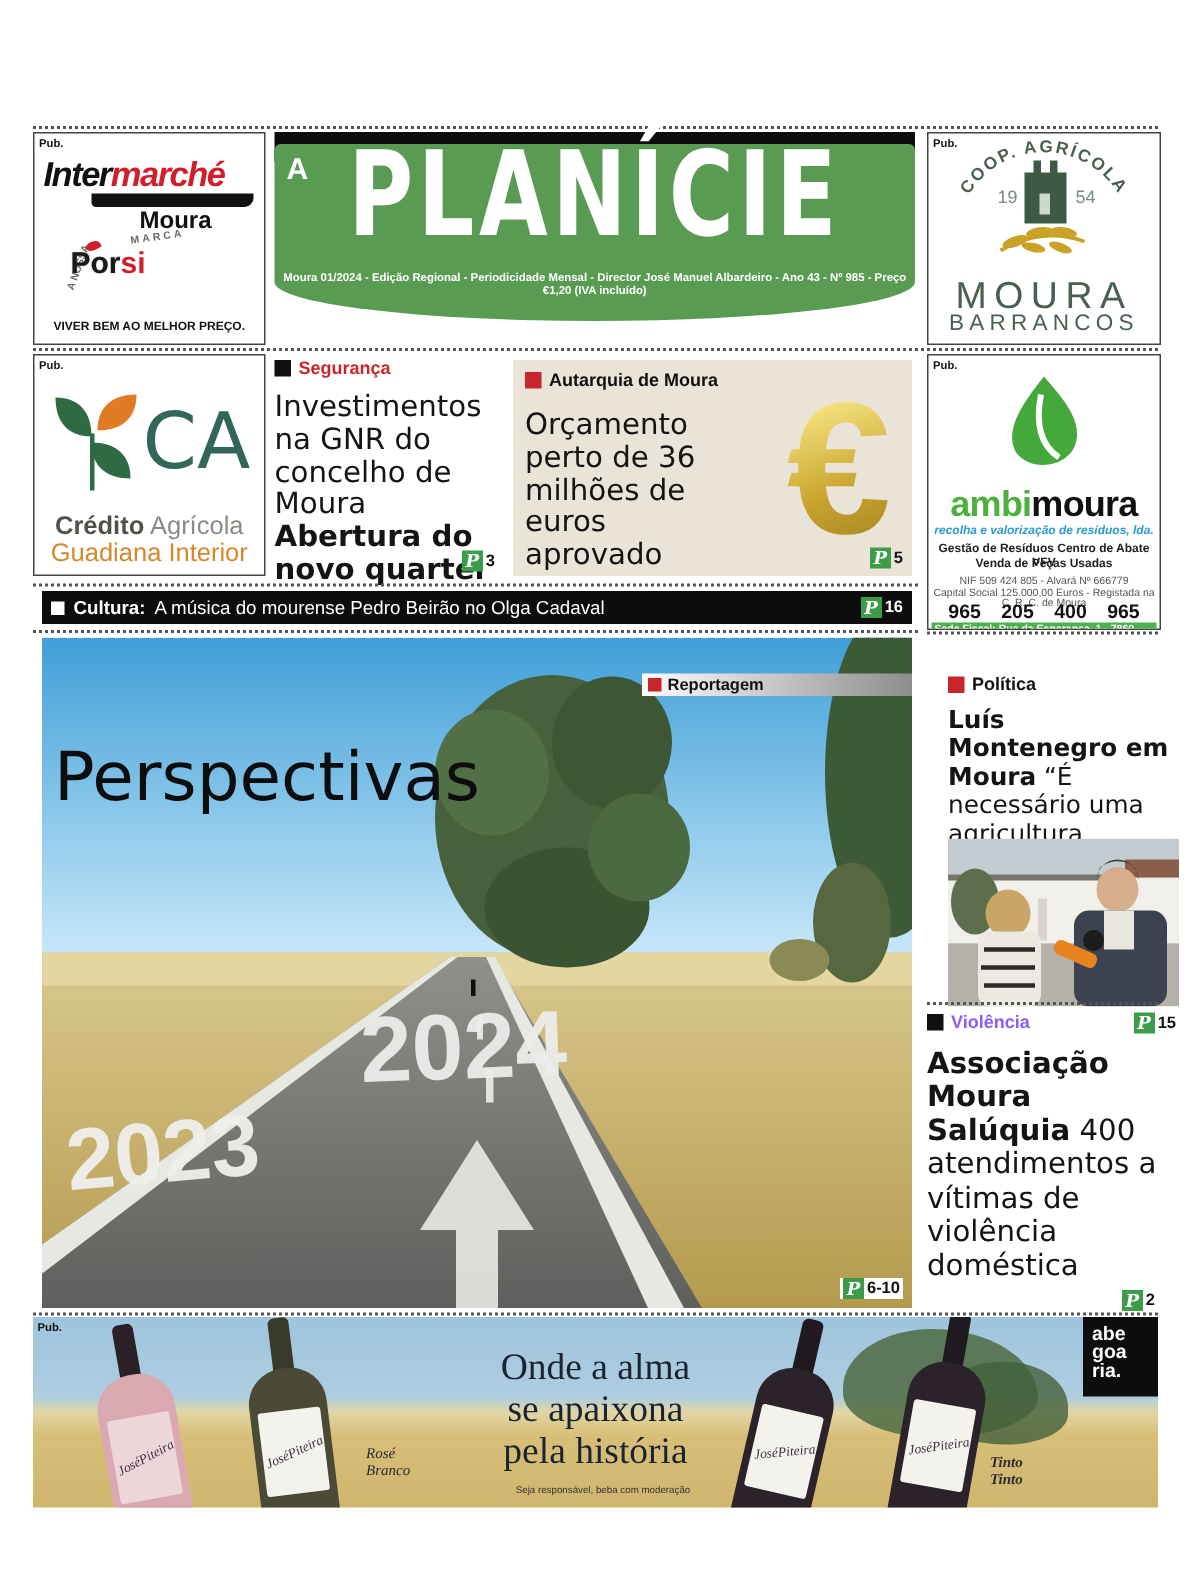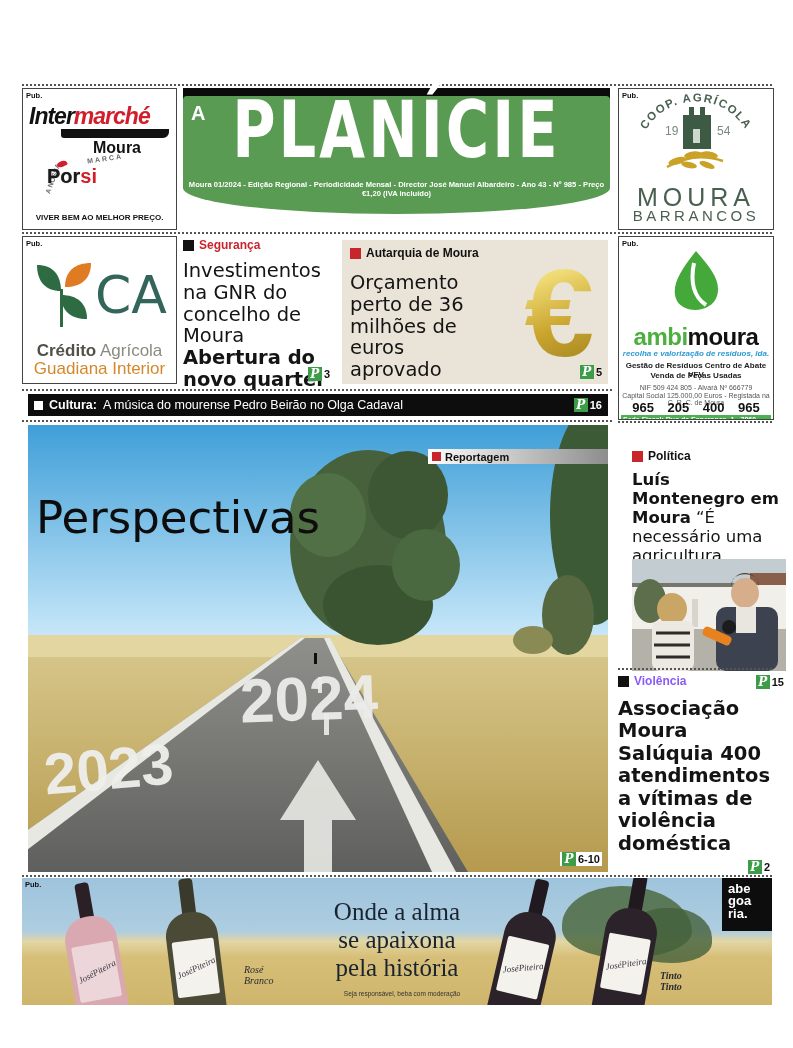--- a/index.html
+++ b/index.html
@@ -107,21 +107,21 @@
   #photo .y23{position:absolute;left:16px;top:310px;font-size:58px;font-weight:bold;color:#efefec;transform:rotate(-5deg);opacity:.95;}
   #photo .y24{position:absolute;left:212px;top:238px;font-size:62px;font-weight:bold;color:#ececе8;color:#ececе8;color:#ececEA;color:#ececea;transform:rotate(-2deg);opacity:.95;}
   #photo .mk{position:absolute;right:6px;bottom:6px;}
 
   
   #art-pol{left:632px;top:425px;width:154px;height:240px;margin-top:24px;}
   #art-pol .hl{margin-top:8px;font-size:16.5px;line-height:1.15;}
   #art-pol .photo{position:absolute;left:0;top:110px;width:154px;height:112px;overflow:hidden;}
   #art-pol .mk{position:absolute;right:2px;top:226px;}
   #art-vio{left:618px;top:674px;width:154px;height:200px;}
-  #art-vio .hl{margin-top:10px;font-size:19.5px;line-height:1.15;font-weight:bold;}
+  #art-vio .hl{margin-top:10px;font-size:19.5px;line-height:1.15;}
   #art-vio .mk{position:absolute;right:2px;bottom:0px;}
 
   
   #ad-wine{left:22px;top:878px;width:750px;height:127px;border:none;
            background:linear-gradient(to bottom,#9ec4dd 0%,#aecde0 42%,#e2d6a4 50%,#d7bf79 62%,#cfb56c 100%);}
   #ad-wine .tree{position:absolute;left:540px;top:8px;width:130px;height:72px;background:#4d6b42;
                  border-radius:50% 60% 55% 50%/60% 70% 40% 45%;opacity:.85;}
   #ad-wine .tree2{position:absolute;left:600px;top:30px;width:90px;height:55px;background:#44603b;
                  border-radius:55% 50% 50% 60%/65% 60% 40% 45%;opacity:.8;}
   .bottle{position:absolute;width:52px;height:150px;}

